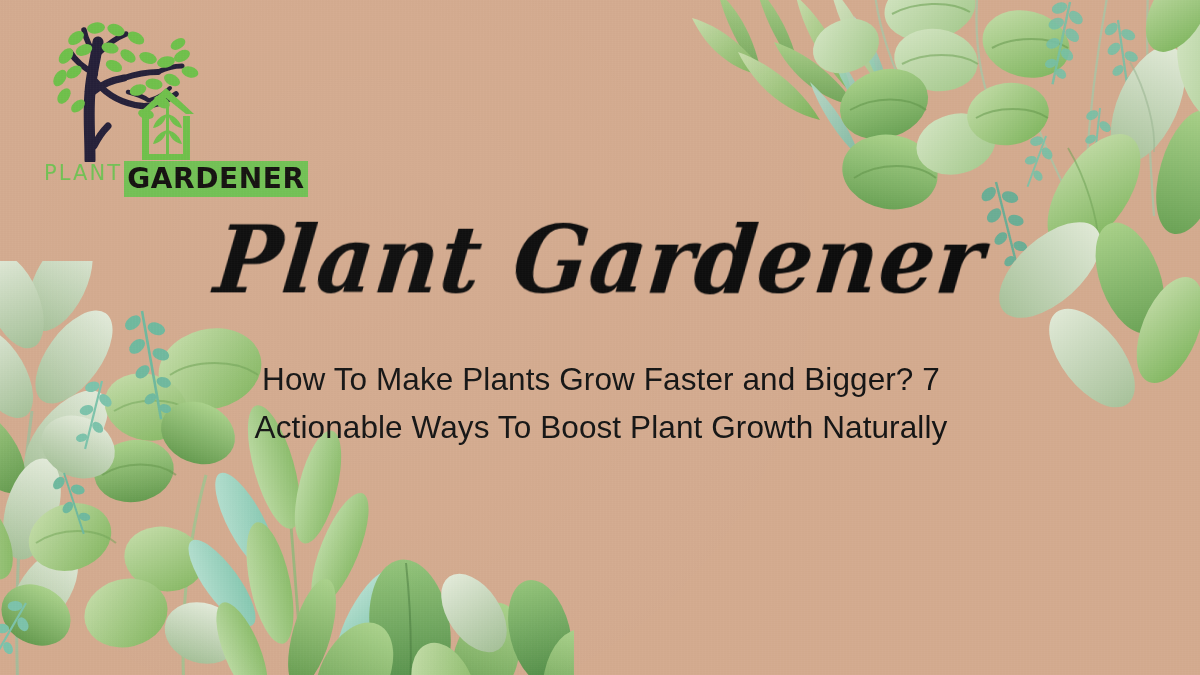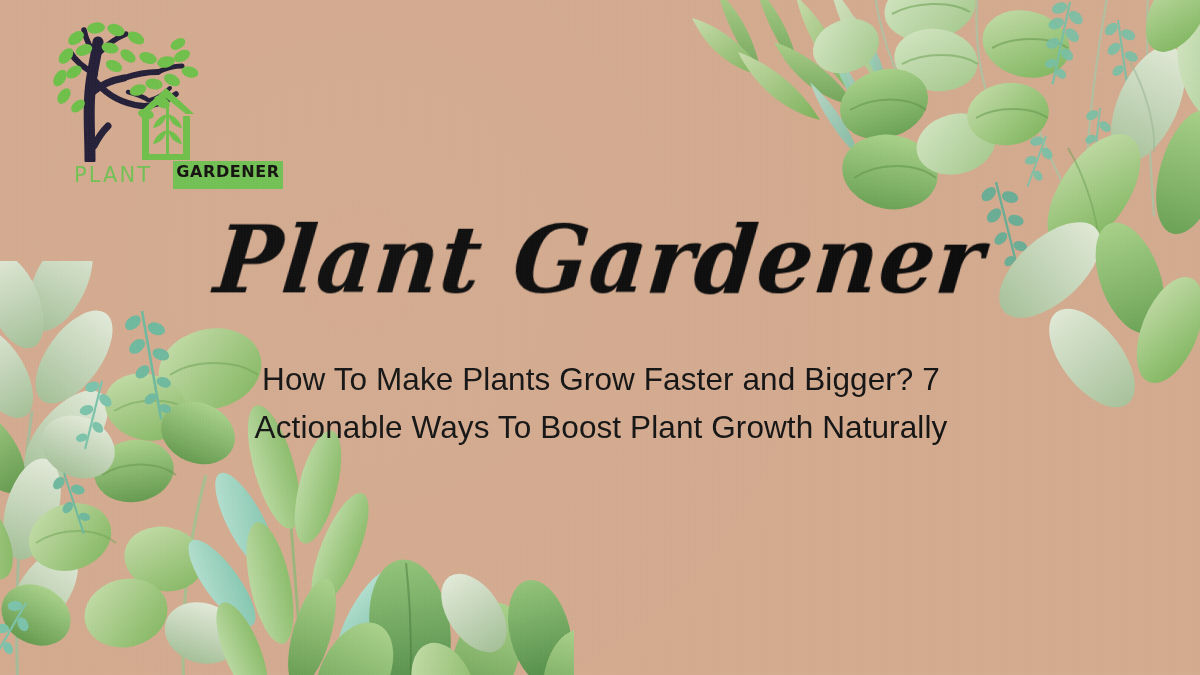--- a/index.html
+++ b/index.html
@@ -36,39 +36,38 @@
   
   #logo-block {
     position:absolute;
     left:42px; top:22px;
     width:200px; height:172px;
   }
   #logo-mark { position:absolute; left:8px; top:0; width:150px; height:140px; }
   #logo-wordmark {
     position:absolute;
     left:2px; top:139px;
-    display:flex; align-items:center;
-    gap:21px;
+    display:flex; align-items:flex-start;
+    gap:2px;
     letter-spacing:1.6px;
-    margin-left:30px;
   }
   #logo-word-plant {
     font-family:"DejaVu Sans", sans-serif;
     font-size:21px;
     font-weight:400;
     color:#72c154;
     letter-spacing:2.1px;
   }
   #logo-word-gardener {
     font-family:"DejaVu Sans", sans-serif;
-    font-size:16px;
+    font-size:28px;
     font-weight:700;
     color:#14110f;
     background:#72c154;
-    padding:1px 3px 8px 3px;
+    padding:1px 3px 2px 3px;
     letter-spacing:0.6px;
   }
 
   
   #title-script {
     position:absolute;
     left:0; right:0; top:216px;
     text-align:center;
     font-family:"DejaVu Serif", serif;
     font-style:italic;

